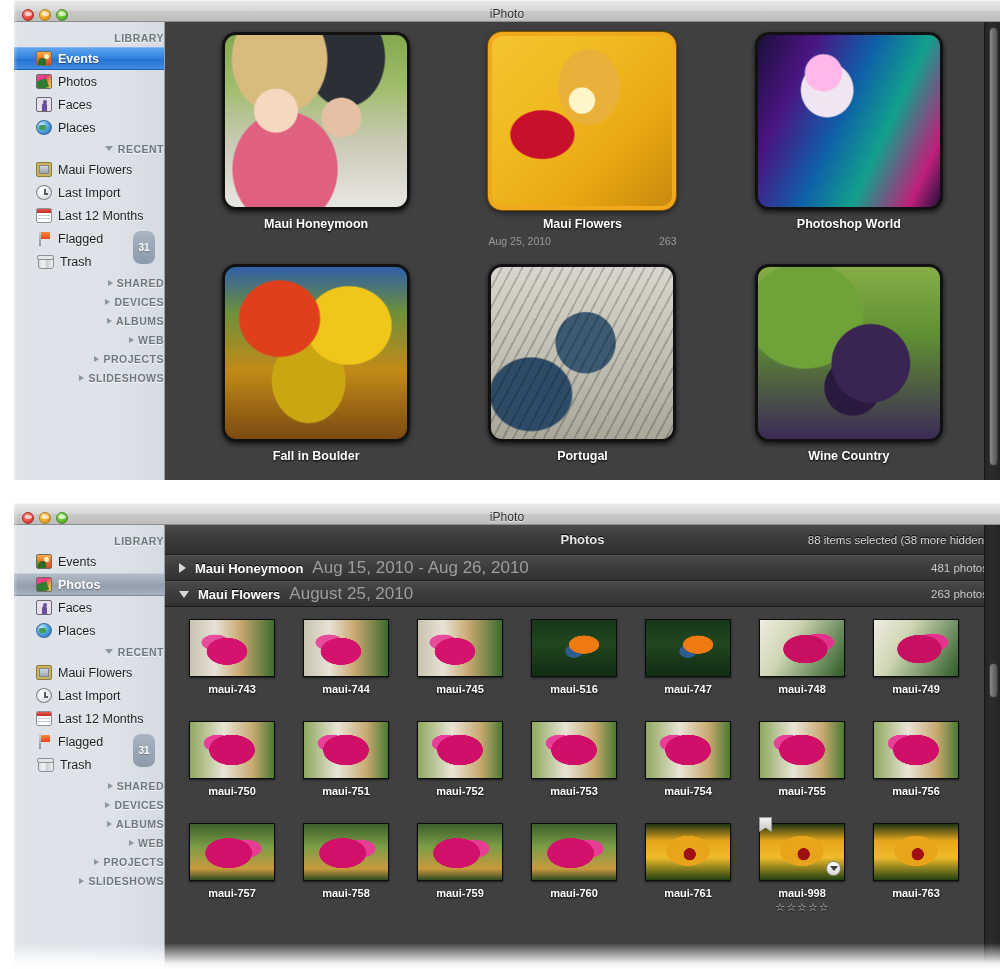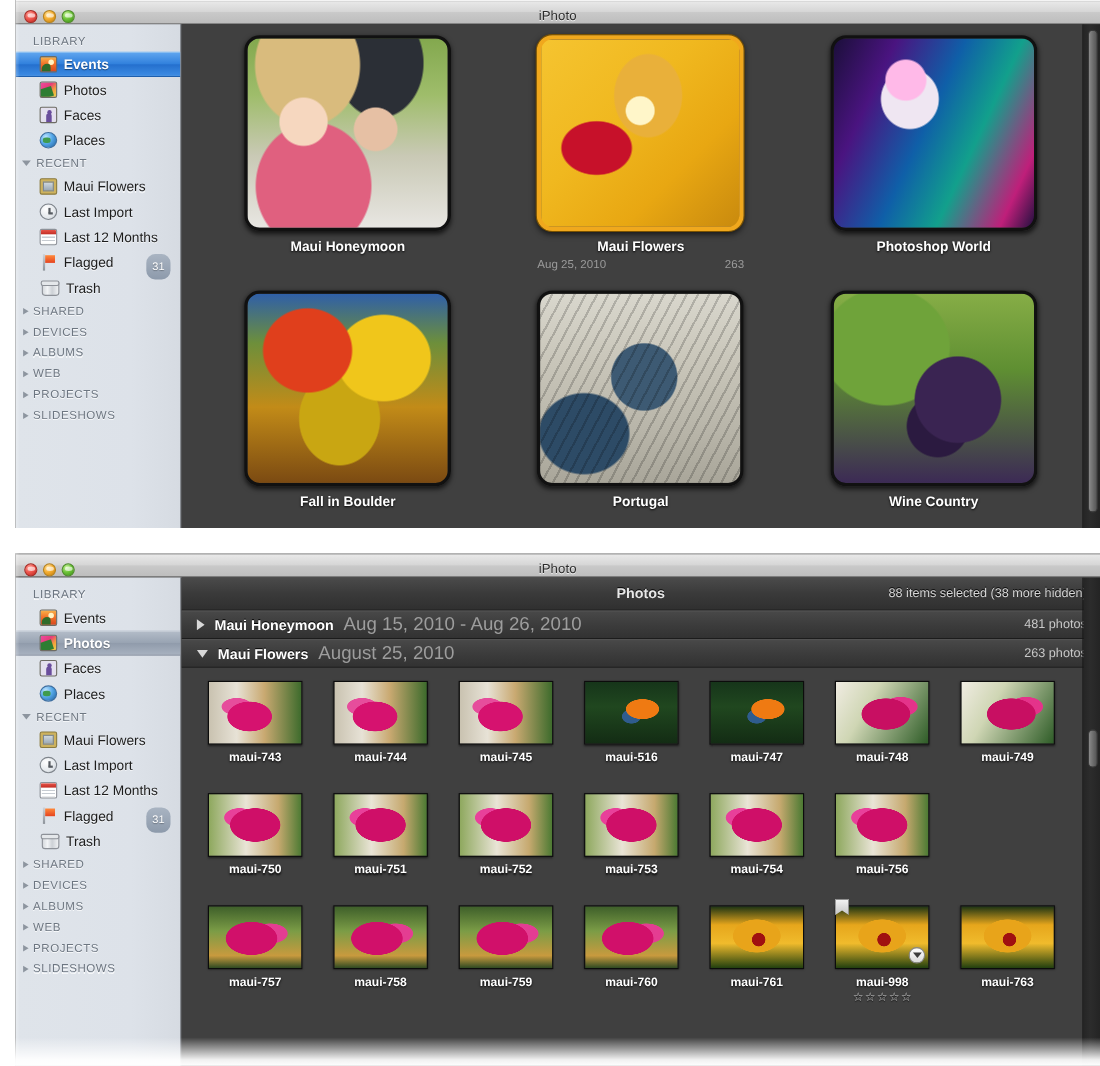--- a/index.html
+++ b/index.html
@@ -53,25 +53,26 @@
   
   .sidebar {
     width: 151px; flex: 0 0 151px;
     background: linear-gradient(to right, #dfe4ea 0%, #dde2e9 70%, #d6dbe2 100%);
     border-right: 1px solid #9aa0a8;
     padding-top: 6px;
     position: relative;
     overflow: hidden;
   }
   .sec-header {
-    font-size: 10.5px; font-weight: normal; color: #6d7681;
+    font-size: 10.5px; font-weight: bold; color: #6d7681;
     letter-spacing: .5px; padding: 3px 0 3px 16px;
     text-shadow: 0 1px 0 rgba(255,255,255,.85);
     display:flex; align-items:center; gap:4px;
     height: 19px;
+    justify-content: flex-end;
   }
   .sec-header .tw {
     width: 0; height: 0; border-left: 5px solid #8d959f;
     border-top: 3.5px solid transparent; border-bottom: 3.5px solid transparent;
     margin-left: -9px;
   }
   .sec-header .tw.open {
     border-left: 4px solid transparent; border-right: 4px solid transparent;
     border-top: 5px solid #8d959f; border-bottom: 0;
     margin-left: -10px; margin-right: 1px;
@@ -132,23 +133,23 @@
     background: linear-gradient(to bottom,#cfd4da,#8d939a); }
   .ic-flag::before { content:""; position:absolute; left:4.6px; top:1px; width:9px; height:7px;
     background: linear-gradient(to bottom,#ff8a3c,#e5431f); }
   .ic-trash { background: linear-gradient(to right,#d7dade 0%, #f2f4f6 30%, #cdd1d6 60%, #eff1f3 100%);
     border:1px solid #8d9198; border-radius: 1px 1px 3px 3px; margin-top:1px; height:13px; width:11px; margin-left:2px; }
   .ic-trash::after { content:""; position:absolute; left:-2px; top:-2px; width:15px; height:3px;
     border:1px solid #8d9198; border-radius:2px; background:#e4e7ea; }
 
   .badge {
     position: absolute; right: 9px; top: 4px;
-    min-width: 22px; height: 23px; border-radius: 8px;
+    min-width: 22px; height: 33px; border-radius: 8px;
     background: linear-gradient(to bottom, #a9b4c2, #8d9aab);
-    color: #fff; font-size: 10px; font-weight: normal;
+    color: #fff; font-size: 10px; font-weight: bold;
     display: flex; align-items: center; justify-content: center;
     padding: 0 5px; text-shadow: 0 1px 1px rgba(0,0,0,.3);
   }
 
   
   .content { flex: 1; position: relative; background: #404040; overflow: hidden; }
 
   
   .events-grid {
     position: absolute; inset: 0;
@@ -516,20 +517,24 @@
                 <div class="ph-thumb" style="background-image: radial-gradient(rgb(207, 15, 104) 0px, rgb(207, 15, 104) 38%, transparent 39%), radial-gradient(at 33% 38%, rgb(232, 64, 154) 0px, rgb(232, 64, 154) 17%, transparent 18%), linear-gradient(to right, rgb(142, 168, 94) 0%, rgb(233, 228, 214) 40%, rgb(198, 169, 111) 75%, rgb(76, 122, 51) 100%);"></div>
                 <div class="ph-label">maui-752</div>
               </div>
               <div class="photo-cell">
                 <div class="ph-thumb" style="background-image: radial-gradient(rgb(207, 15, 104) 0px, rgb(207, 15, 104) 38%, transparent 39%), radial-gradient(at 33% 38%, rgb(232, 64, 154) 0px, rgb(232, 64, 154) 17%, transparent 18%), linear-gradient(to right, rgb(142, 168, 94) 0%, rgb(233, 228, 214) 40%, rgb(198, 169, 111) 75%, rgb(76, 122, 51) 100%);"></div>
                 <div class="ph-label">maui-753</div>
               </div>
               <div class="photo-cell">
                 <div class="ph-thumb" style="background-image: radial-gradient(rgb(207, 15, 104) 0px, rgb(207, 15, 104) 38%, transparent 39%), radial-gradient(at 33% 38%, rgb(232, 64, 154) 0px, rgb(232, 64, 154) 17%, transparent 18%), linear-gradient(to right, rgb(142, 168, 94) 0%, rgb(233, 228, 214) 40%, rgb(198, 169, 111) 75%, rgb(76, 122, 51) 100%);"></div>
                 <div class="ph-label">maui-754</div>
+              </div>
+              <div class="photo-cell">
+                <div class="ph-thumb" style="background-image: radial-gradient(rgb(207, 15, 104) 0px, rgb(207, 15, 104) 38%, transparent 39%), radial-gradient(at 33% 38%, rgb(232, 64, 154) 0px, rgb(232, 64, 154) 17%, transparent 18%), linear-gradient(to right, rgb(142, 168, 94) 0%, rgb(233, 228, 214) 40%, rgb(198, 169, 111) 75%, rgb(76, 122, 51) 100%);"></div>
+                <div class="ph-label">maui-755</div>
               </div>
               <div class="photo-cell">
                 <div class="ph-thumb" style="background-image: radial-gradient(rgb(207, 15, 104) 0px, rgb(207, 15, 104) 38%, transparent 39%), radial-gradient(at 33% 38%, rgb(232, 64, 154) 0px, rgb(232, 64, 154) 17%, transparent 18%), linear-gradient(to right, rgb(142, 168, 94) 0%, rgb(233, 228, 214) 40%, rgb(198, 169, 111) 75%, rgb(76, 122, 51) 100%);"></div>
                 <div class="ph-label">maui-756</div>
               </div>
             </div>
             <div class="photo-row" style="margin-bottom: 26px;">
               <div class="photo-cell">
                 <div class="ph-thumb" style="background-image: radial-gradient(at 46% 52%, rgb(209, 16, 106) 0px, rgb(209, 16, 106) 36%, transparent 37%), radial-gradient(at 66% 44%, rgb(228, 61, 146) 0px, rgb(228, 61, 146) 20%, transparent 21%), linear-gradient(rgb(62, 95, 42) 0%, rgb(123, 156, 70) 40%, rgb(200, 154, 62) 80%, rgb(47, 74, 34) 100%);"></div>
                 <div class="ph-label">maui-757</div>

